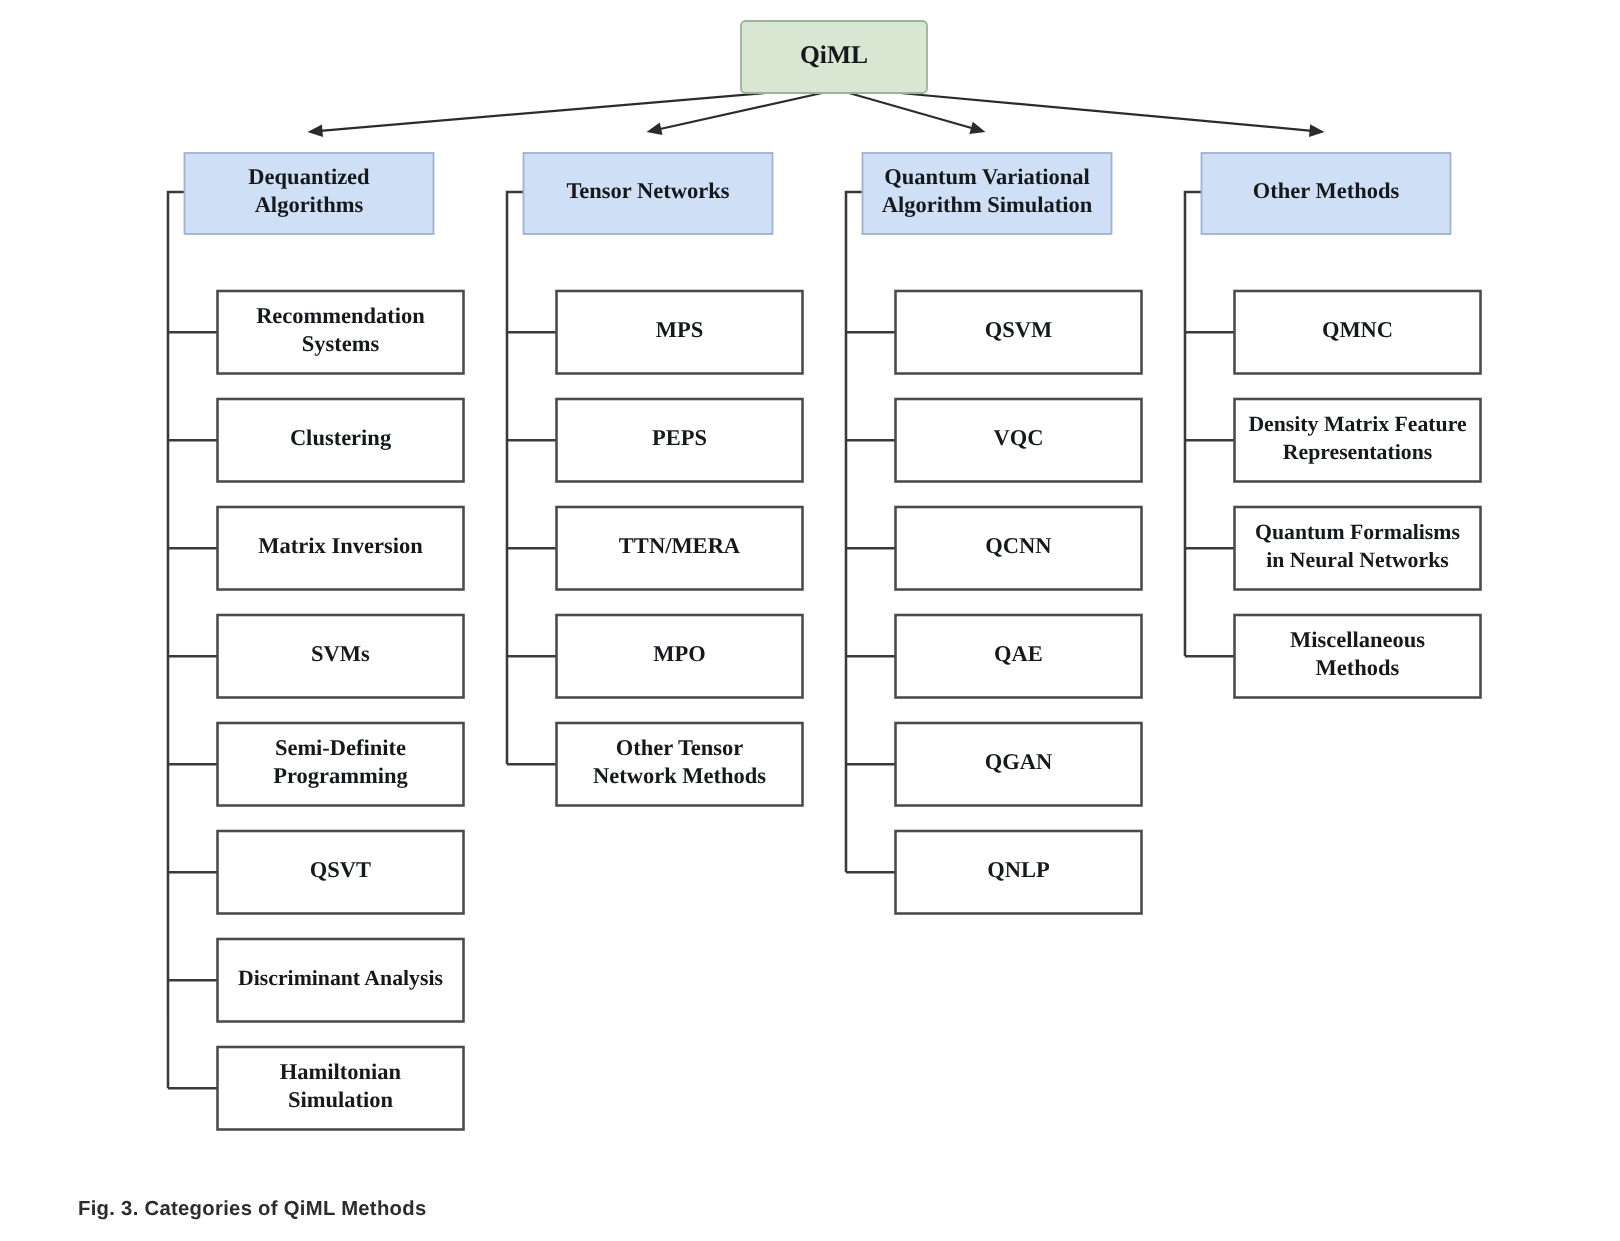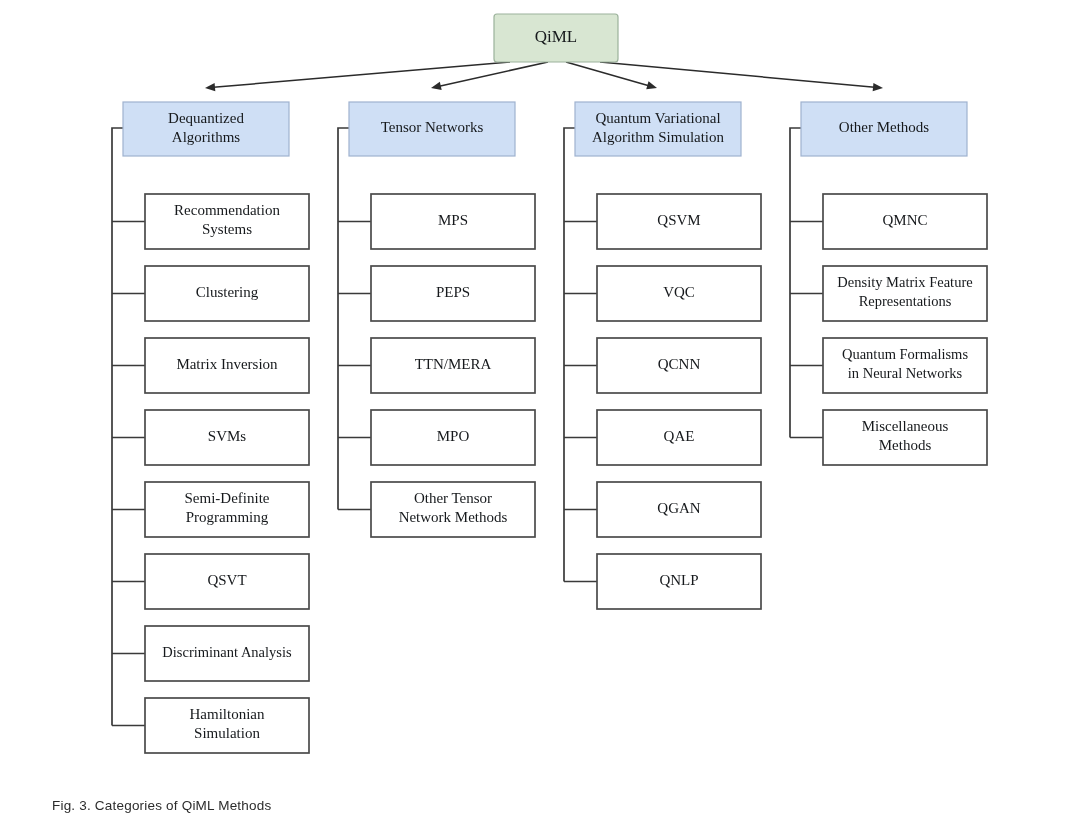--- a/index.html
+++ b/index.html
@@ -10,20 +10,21 @@
   body {
     width: 1080px;
     height: 827px;
     font-family: "Liberation Serif", serif;
     position: relative;
     overflow: hidden;
   }
   #diagram-root {
     position: absolute;
     inset: 0;
+    font-weight: bold;
   }
   svg.diagram {
     display: block;
     width: 1080px;
     height: 827px;
   }
   .root-rect {
     stroke: #9bb29b;
     stroke-width: 1.2;
   }

